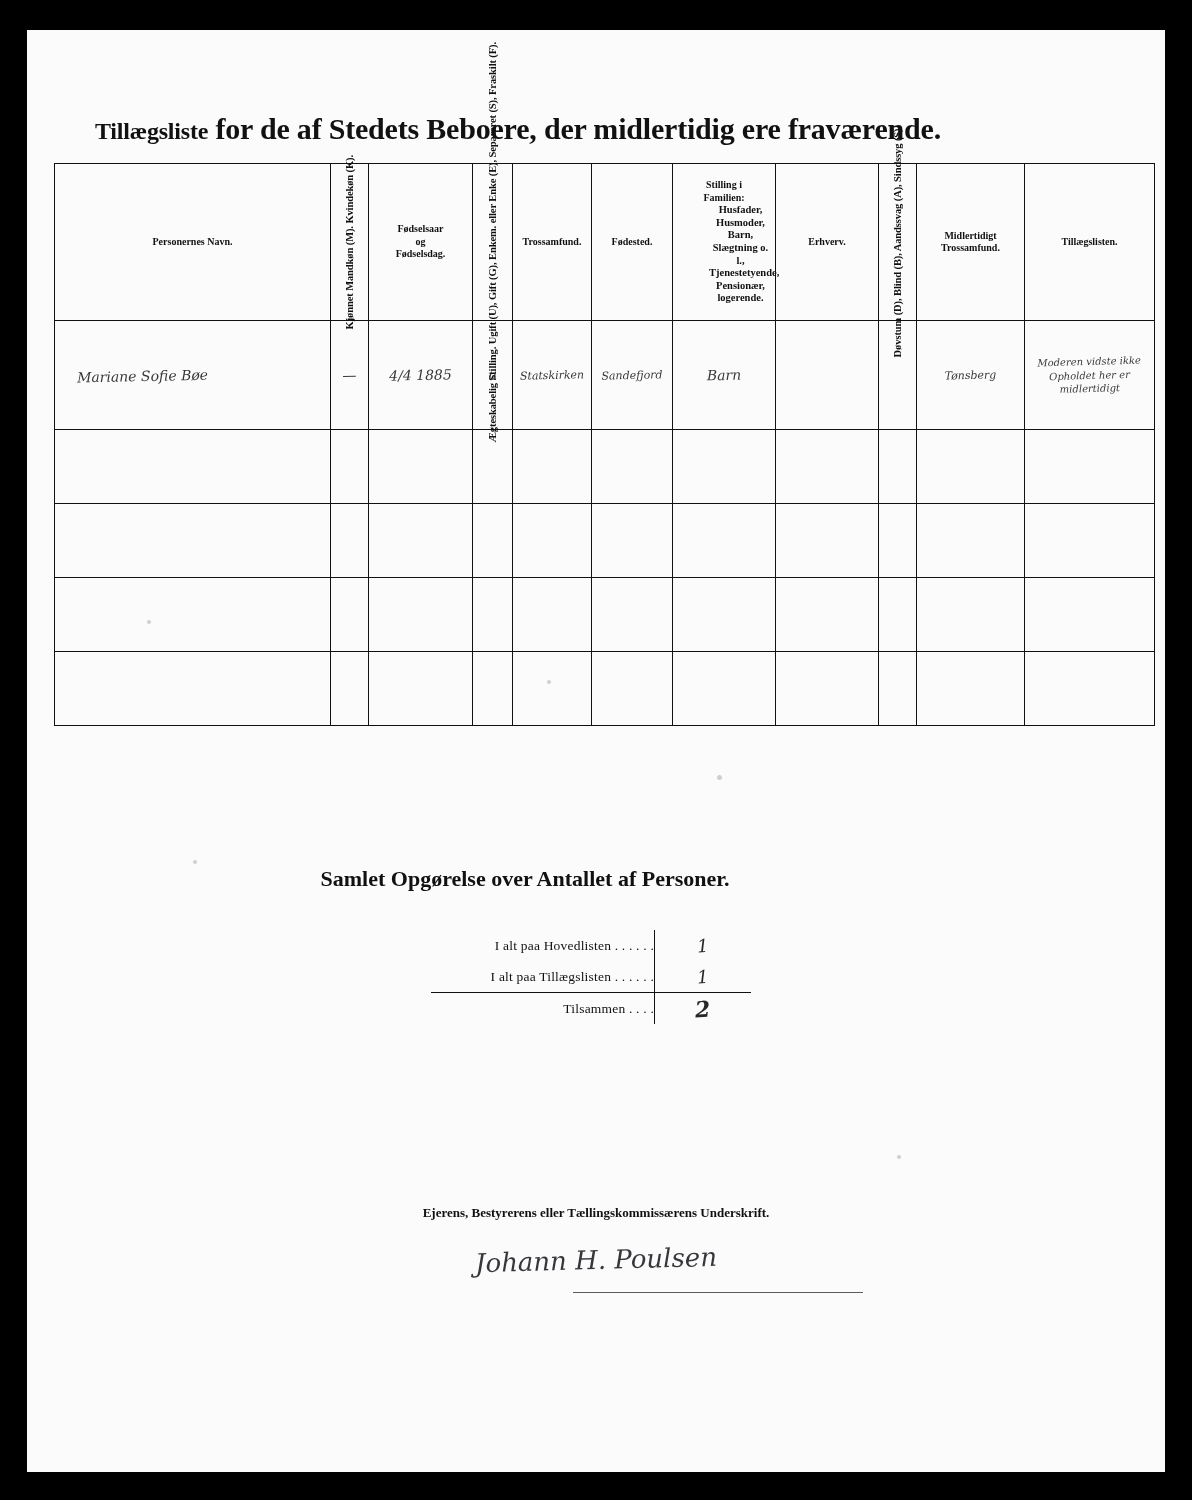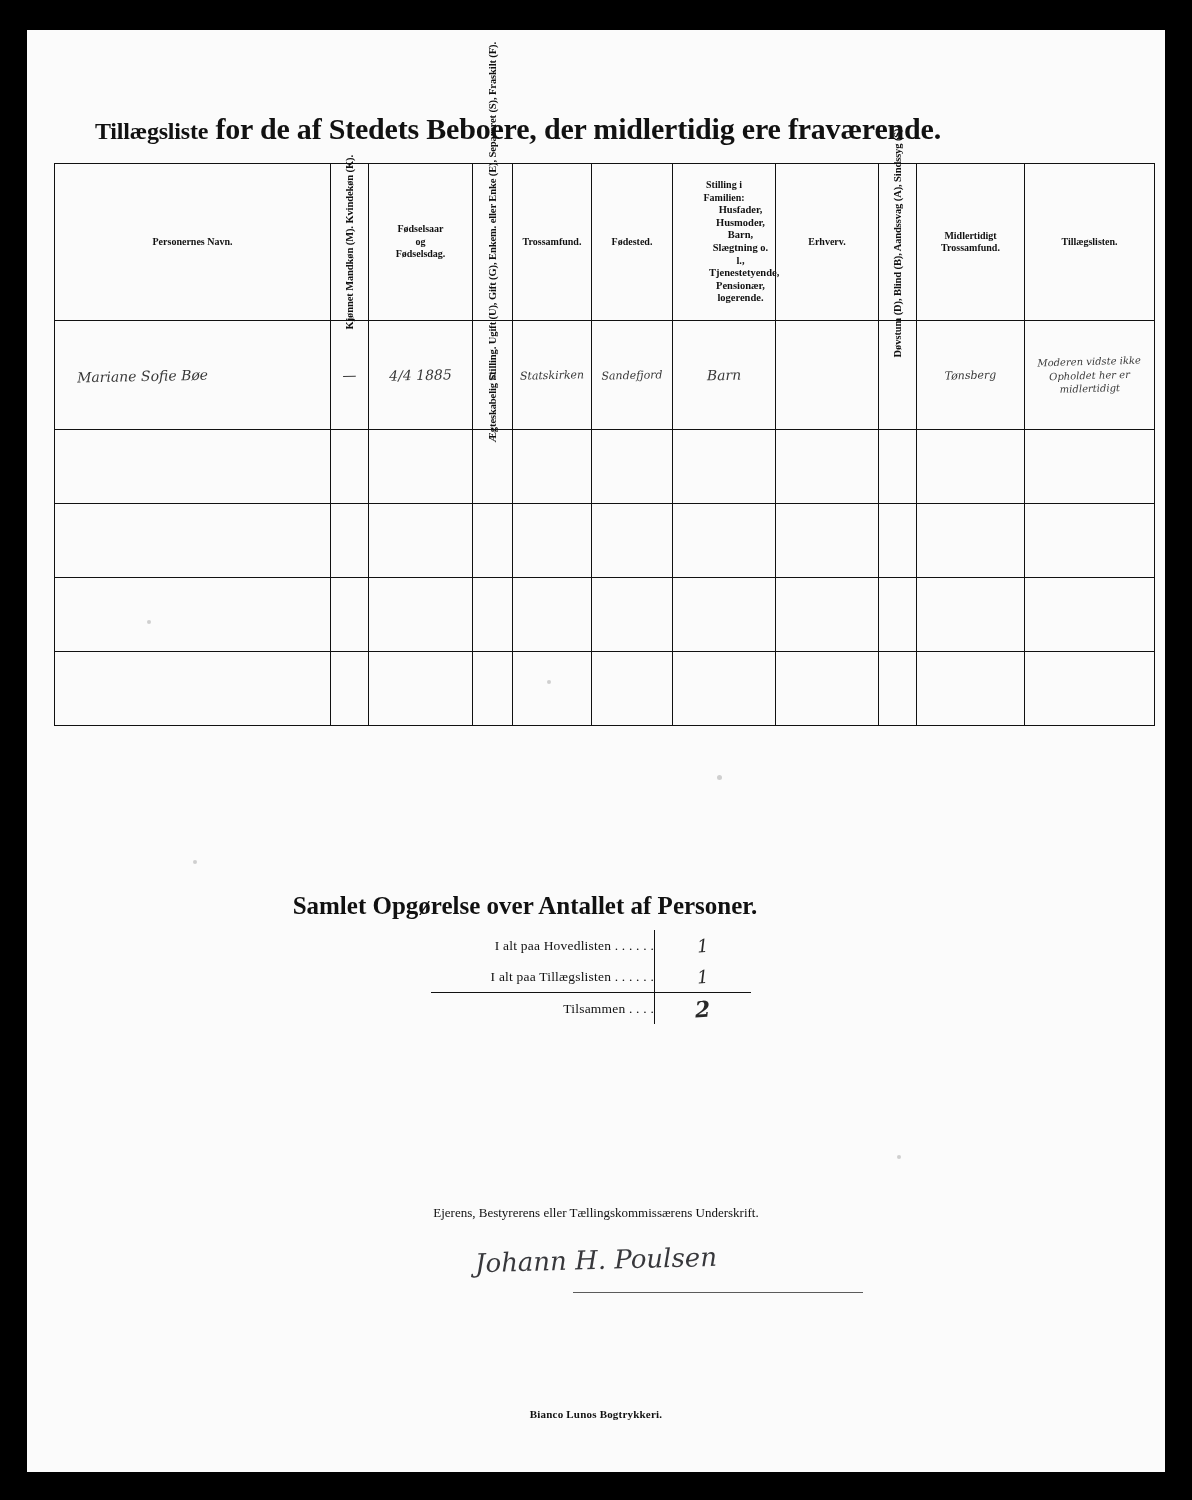--- a/index.html
+++ b/index.html
@@ -116,24 +116,24 @@
     line-height: 1.35;
     white-space: normal;
     font-size: 10px;
     padding: 0 4px;
     transform: rotate(-1.6deg);
   }
   
   .summary-title {
     position: absolute;
     left: 0;
-    top: 862px;
+    top: 836px;
     width: 996px;
     text-align: center;
-    font-size: 25px;
+    font-size: 22px;
     font-weight: bold;
     color: #111;
   }
   .sum-wrap {
     position: absolute;
     left: 404px;
     top: 900px;
     width: 320px;
   }
   .sum-table {
@@ -184,21 +184,21 @@
     font-size: 22px;
     font-weight: bold;
   }
   .sig-label {
     position: absolute;
     left: 0;
     top: 1175px;
     width: 1138px;
     text-align: center;
     font-size: 13px;
-    font-weight: normal;
+    font-weight: bold;
     color: #111;
   }
   .signature {
     position: absolute;
     left: 0;
     top: 1215px;
     width: 1138px;
     text-align: center;
     font-family: "DejaVu Serif", serif;
     font-style: italic;
@@ -503,20 +503,19 @@
         <td class="sum-val rule-top"><span class="hand-num big">2</span></td>
       </tr>
     </tbody>
       </table>
   </div>
 
   <div class="sig-label">Ejerens, Bestyrerens eller Tællingskommissærens Underskrift.</div>
   <div class="signature">Johann H. Poulsen</div>
   <div class="sig-rule"></div>
 
-  <div class="printer">Bianco Lunos Bogtrykkeri.</div>
 
   <div class="speck" style="left:166px;top:830px;width:4px;height:4px;"></div>
   <div class="speck" style="left:690px;top:745px;width:5px;height:5px;"></div>
   <div class="speck" style="left:520px;top:650px;width:4px;height:4px;"></div>
   <div class="speck" style="left:120px;top:590px;width:4px;height:4px;"></div>
   <div class="speck" style="left:870px;top:1125px;width:4px;height:4px;"></div>
 </div>
 
 </body></html>

